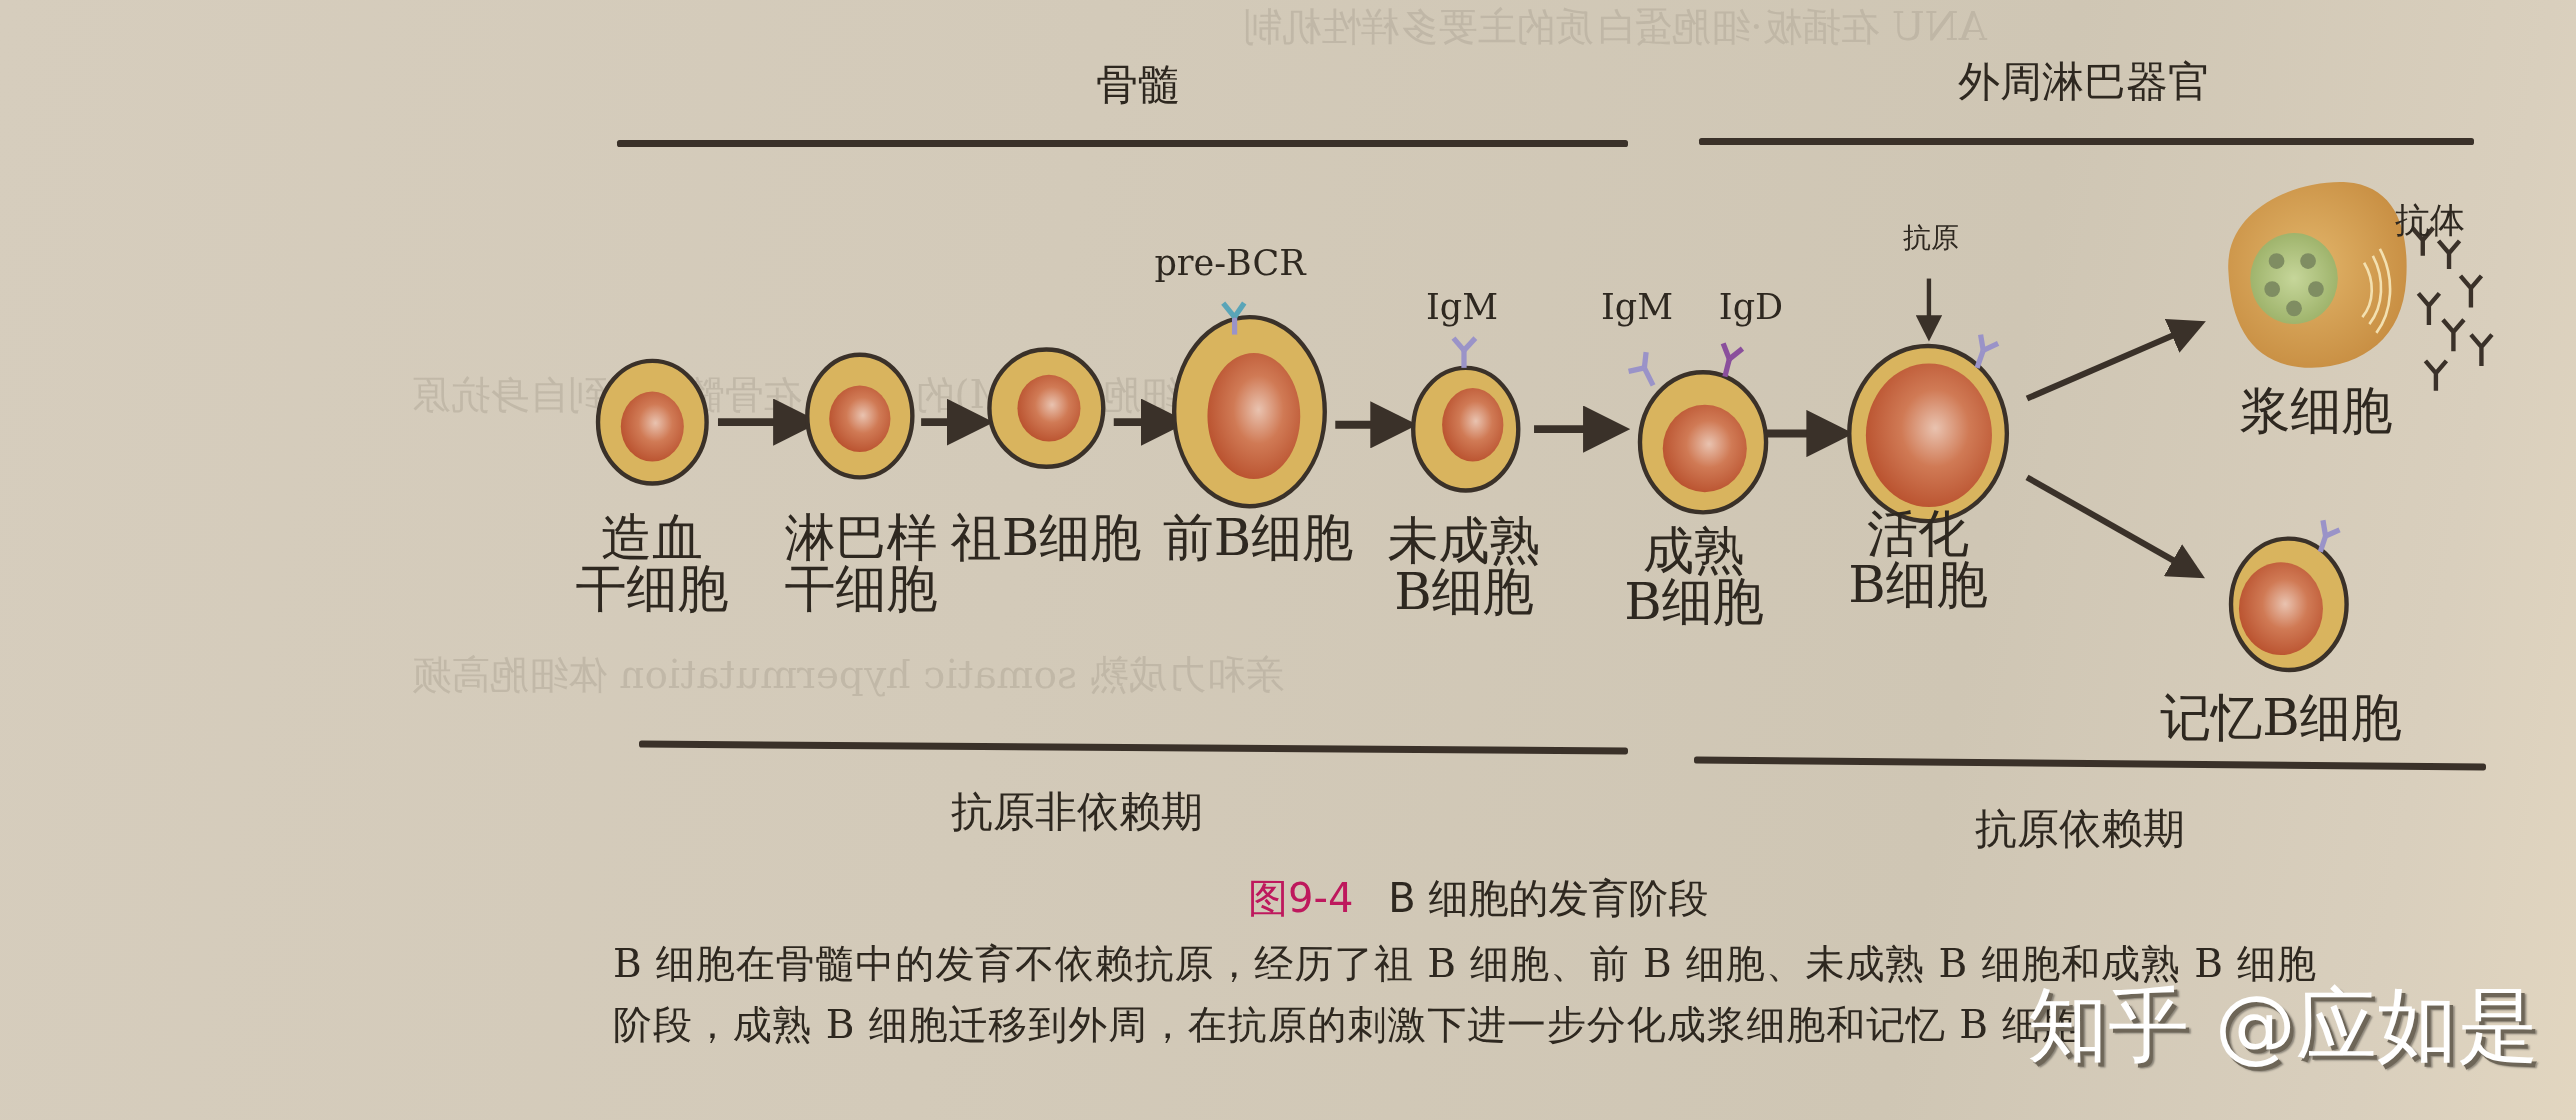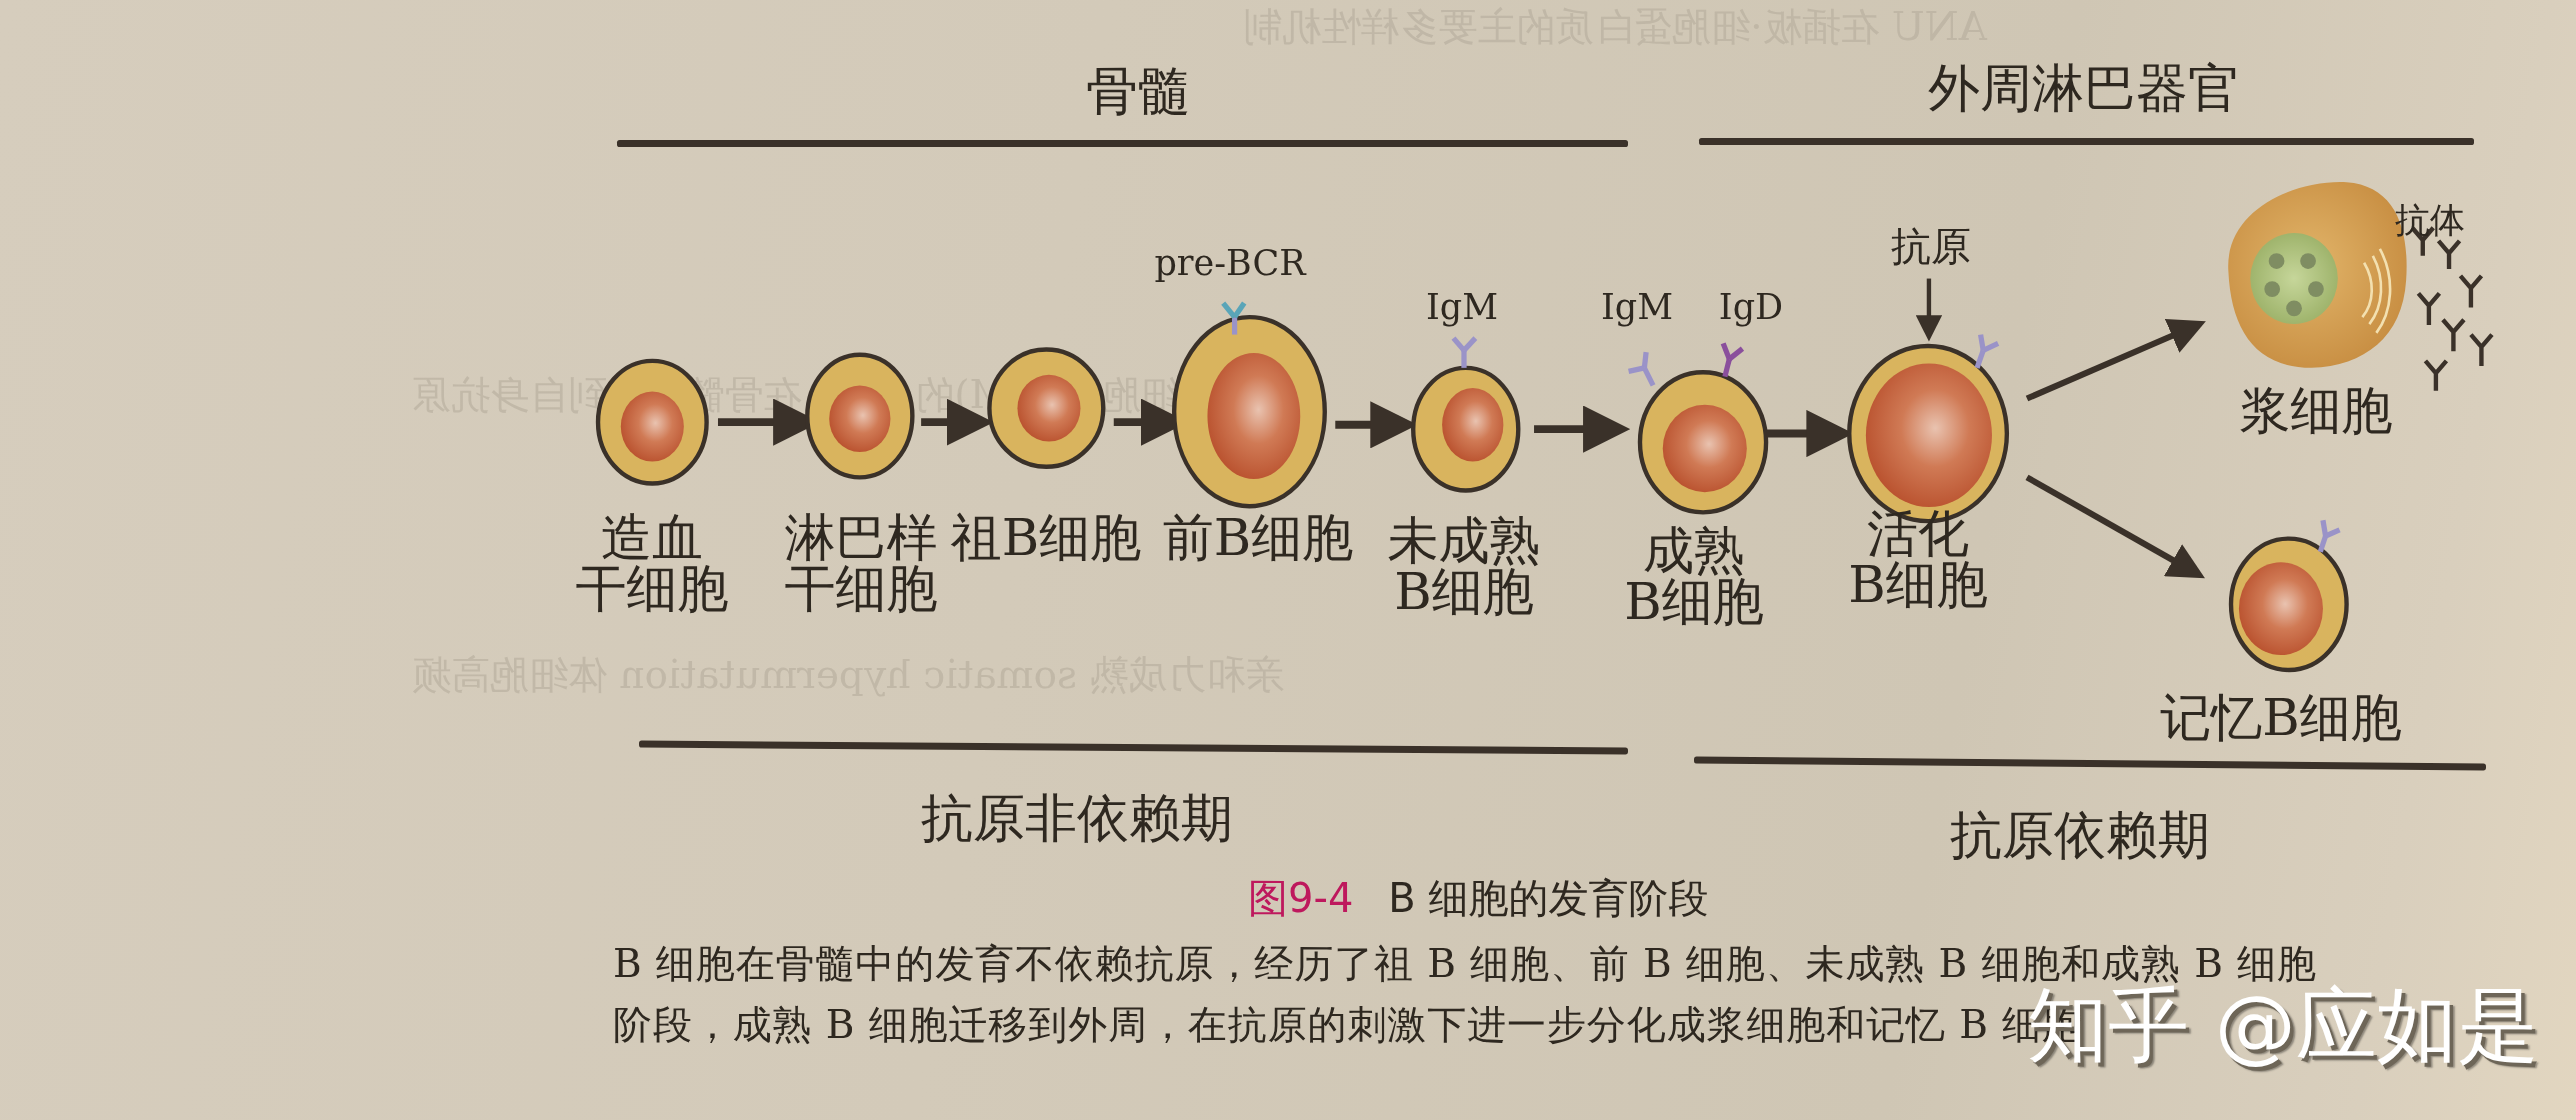--- a/index.html
+++ b/index.html
@@ -4,21 +4,21 @@
 <style>
   html, body { margin:0; padding:0; }
   body {
     width:2576px; height:1121px; overflow:hidden; position:relative;
     background: linear-gradient(100deg, #d6cdbd 0%, #d3cab9 40%, #cfc6b4 75%, #d9cfbd 92%, #e2d6c0 100%);
     font-family: "DejaVu Serif", "Liberation Serif", serif;
     color:#2e2820;
   }
   .bleed { position:absolute; color:#b3aa9a; opacity:0.55; font-size:39px; white-space:nowrap; transform:scaleX(-1); font-family:"DejaVu Serif", serif; }
   .hline { position:absolute; height:7px; background:#3a3129; border-radius:2.6px; }
-  .region-label { position:absolute; font-size:52px; color:#2e2820; white-space:nowrap; transform:translateX(-50%); }
+  .region-label { position:absolute; font-size:42px; color:#2e2820; white-space:nowrap; transform:translateX(-50%); }
   .cell-label { position:absolute; font-size:51px; line-height:51px; text-align:center; transform:translateX(-50%); white-space:nowrap; color:#2e2820; }
   .marker-label { position:absolute; font-size:35px; color:#2e2820; white-space:nowrap; transform:translateX(-50%); }
   svg#diagram { position:absolute; left:0; top:0; }
   .caption { position:absolute; left:1248px; top:871px; font-family:"DejaVu Sans", sans-serif; font-size:40px; white-space:nowrap; color:#2e2820; }
   .caption .fignum { color:#be185d; margin-right:35px; }
   .para { position:absolute; left:613px; font-size:39px; white-space:nowrap; color:#2e2820; letter-spacing:0.9px; }
   .watermark { position:absolute; left:2027px; top:972px; font-family:"DejaVu Sans", sans-serif; font-size:81px; color:#ffffff; white-space:nowrap; text-shadow: 3.5px 3.5px 0 #6e6658, 5.3px 5.3px 1.8px rgba(0,0,0,0.35); }
 </style>
 </head>
 <body>
@@ -155,21 +155,21 @@
       <line x1="2656" y1="612" x2="2653" y2="594" stroke="#9a93c8" stroke-width="6"></line>
       <line x1="2656" y1="612" x2="2672" y2="605" stroke="#9a93c8" stroke-width="6"></line>
     </g>
   </g>
 </svg>
 
 <div class="marker-label" style="left:1230px; top:243px;">pre-BCR</div>
 <div class="marker-label" style="left:1462px; top:287px;">IgM</div>
 <div class="marker-label" style="left:1637px; top:287px;">IgM</div>
 <div class="marker-label" style="left:1751px; top:287px;">IgD</div>
-<div class="marker-label" style="left:1931px; top:219px; font-size:40px;">抗原</div>
+<div class="marker-label" style="left:1931px; top:219px; font-size:28px;">抗原</div>
 <div class="marker-label" style="left:2430px; top:197px;">抗体</div>
 
 <div class="cell-label" style="left:652px; top:512px;">
   <div>造血</div>
   <div>干细胞</div>
 </div>
 <div class="cell-label" style="left:861px; top:512px;">
   <div>淋巴样</div>
   <div>干细胞</div>
 </div>

